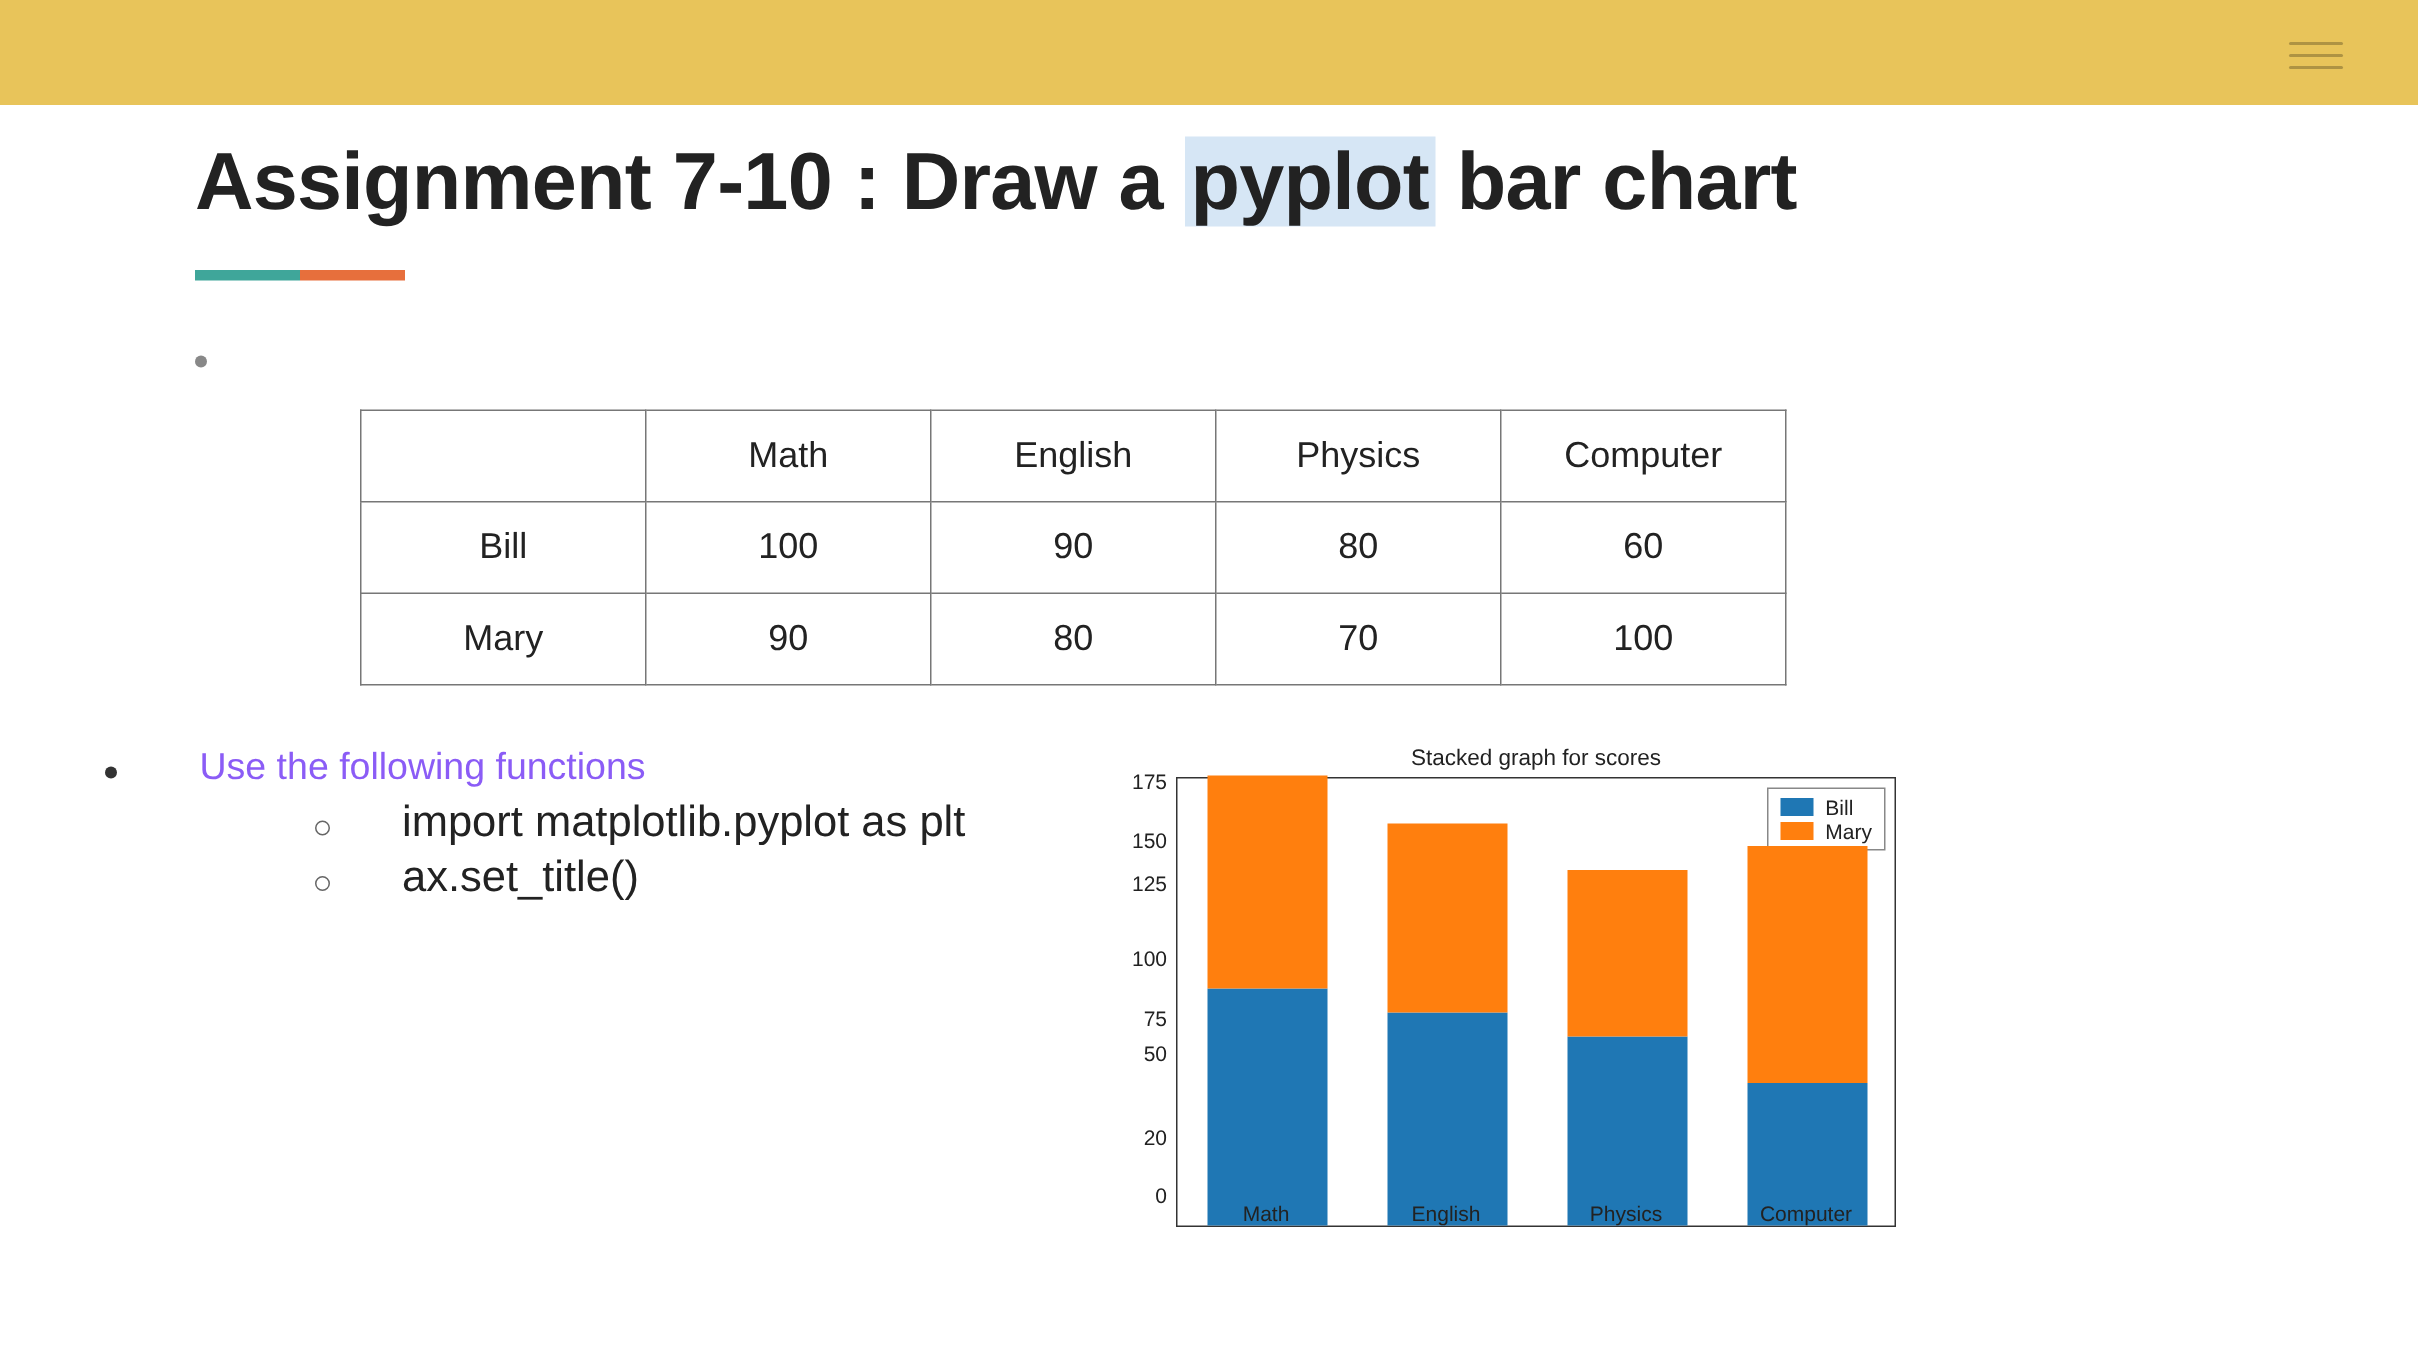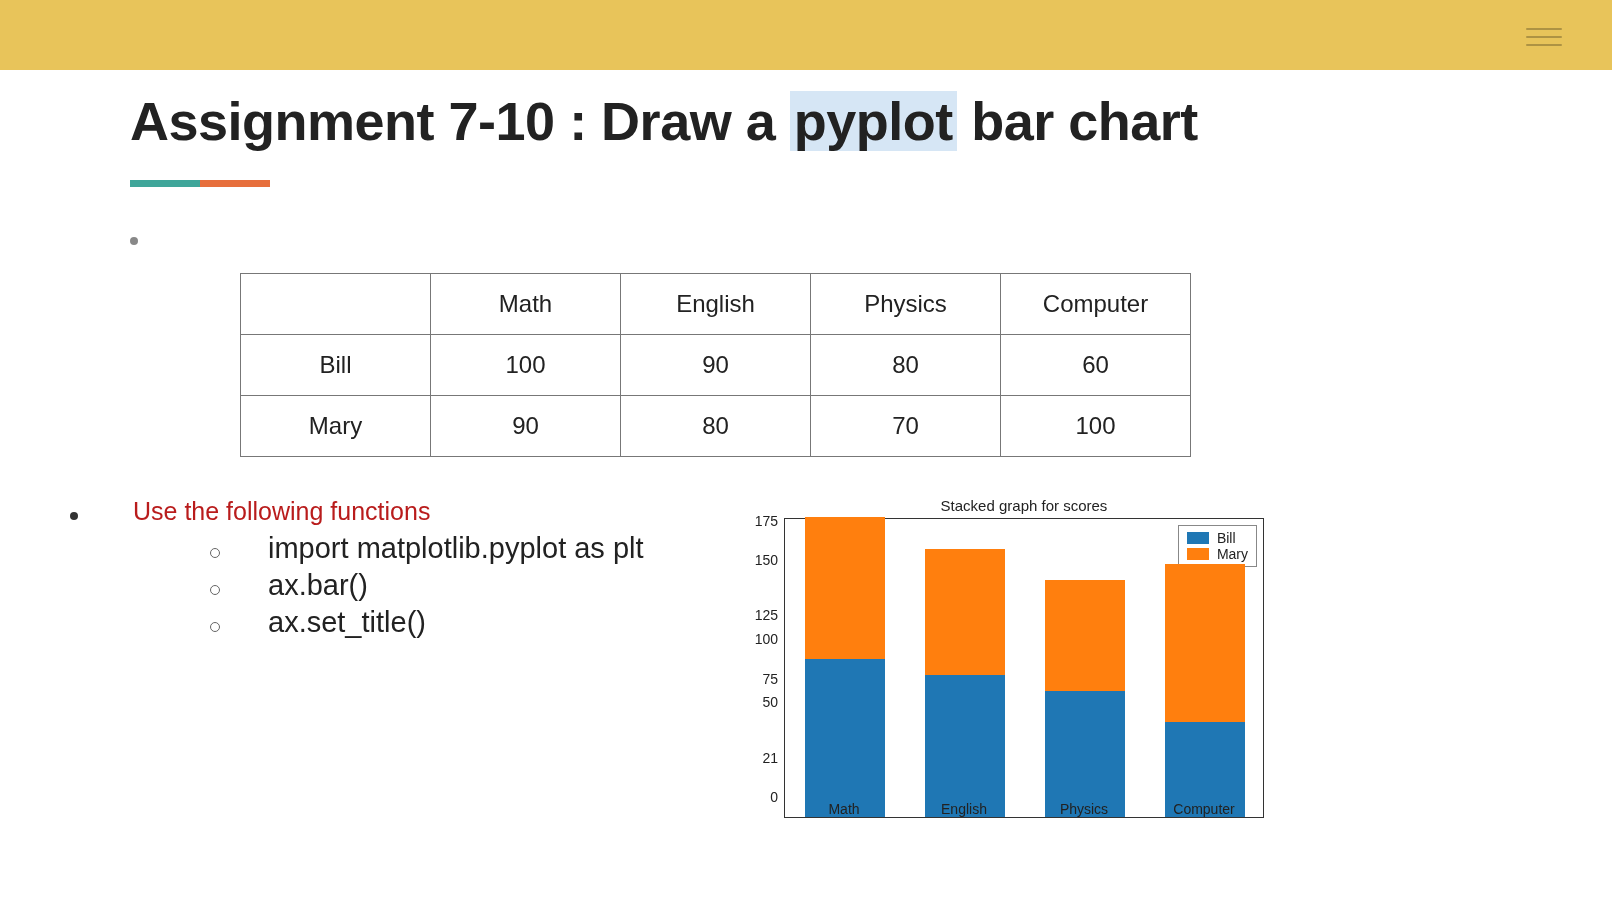--- a/index.html
+++ b/index.html
@@ -14,21 +14,21 @@
   .accent .seg1 { width: 70px; height: 7px; background: #3fa69a; }
   .accent .seg2 { width: 70px; height: 7px; background: #e76f3c; }
   .bullet-row { display: flex; align-items: baseline; margin-bottom: 28px; }
   .dot { width: 8px; height: 8px; border-radius: 50%; background: #888; margin-right: 55px; margin-top: 10px; flex-shrink: 0; }
   .bullet-text { font-size: 26px; font-weight: 700; color: #444; }
   table.data { border-collapse: collapse; margin-left: 110px; margin-bottom: 40px; }
   table.data td, table.data th { border: 1px solid #777; padding: 16px 0; text-align: center; font-size: 24px; font-weight: 400; width: 190px; color: #222; }
   table.data td.corner { width: 190px; }
   .lower { display: flex; }
   .funcs { flex: 0 0 600px; padding-left: 0; }
-  .funcs .bullet-row .bullet-text { font-weight: 400; font-size: 25px; color: #b91c1c; }
+  .funcs .bullet-row .bullet-text { font-weight: 400; font-size: 25px; color: #8b5cf6; }
   .sub-list { margin-left: 80px; margin-top: 6px; }
   .sub-row { display: flex; align-items: baseline; margin-bottom: 4px; }
   .circ { width: 10px; height: 10px; border: 1.5px solid #666; border-radius: 50%; margin-right: 48px; margin-top: 9px; flex-shrink: 0; }
   .sub-text { font-size: 29px; color: #222; }
   .chart-wrap { flex: 1; position: relative; }
   .chart-title { text-align: center; font-size: 15px; color: #222; margin-bottom: 4px; width: 480px; margin-left: 54px; }
   .chart-box { position: relative; width: 480px; height: 300px; border: 1.5px solid #333; margin-left: 54px; background: #fff; }
   .yaxis { position: absolute; left: 0; top: 0; width: 54px; height: 300px; }
   .ytick { position: absolute; right: 6px; font-size: 14px; color: #222; transform: translateY(-50%); }
   .xlabels { position: absolute; left: 54px; top: 304px; width: 480px; display: flex; }
@@ -98,38 +98,34 @@
         <div class="dot" style="background:#333;"></div>
         <div class="bullet-text">Use the following functions</div>
       </div>
       <div class="sub-list">
         <div class="sub-row">
           <div class="circ"></div>
           <div class="sub-text">import matplotlib.pyplot as plt</div>
         </div>
         <div class="sub-row">
           <div class="circ"></div>
-          <div class="sub-text">ax.bar()</div>
-        </div>
-        <div class="sub-row">
-          <div class="circ"></div>
           <div class="sub-text">ax.set_title()</div>
         </div>
       </div>
     </div>
 
     <div class="chart-wrap">
       <div class="chart-title">Stacked graph for scores</div>
       <div class="yaxis" id="yaxis">
           <div class="ytick" style="top: 300px;">0</div>
-          <div class="ytick" style="top: 260.526px;">21</div>
+          <div class="ytick" style="top: 260.526px;">20</div>
           <div class="ytick" style="top: 205px;">50</div>
           <div class="ytick" style="top: 181.579px;">75</div>
           <div class="ytick" style="top: 142.105px;">100</div>
-          <div class="ytick" style="top: 118px;">125</div>
+          <div class="ytick" style="top: 92px;">125</div>
           <div class="ytick" style="top: 63.1579px;">150</div>
           <div class="ytick" style="top: 23.6842px;">175</div>
         </div>
       <div class="chart-box" id="plotbox">
         <div class="legend">
           <div class="legend-row">
             <div class="swatch" id="sw0" style="background: rgb(31, 119, 180);"></div>
             <span>Bill</span>
           </div>
           <div class="legend-row">

